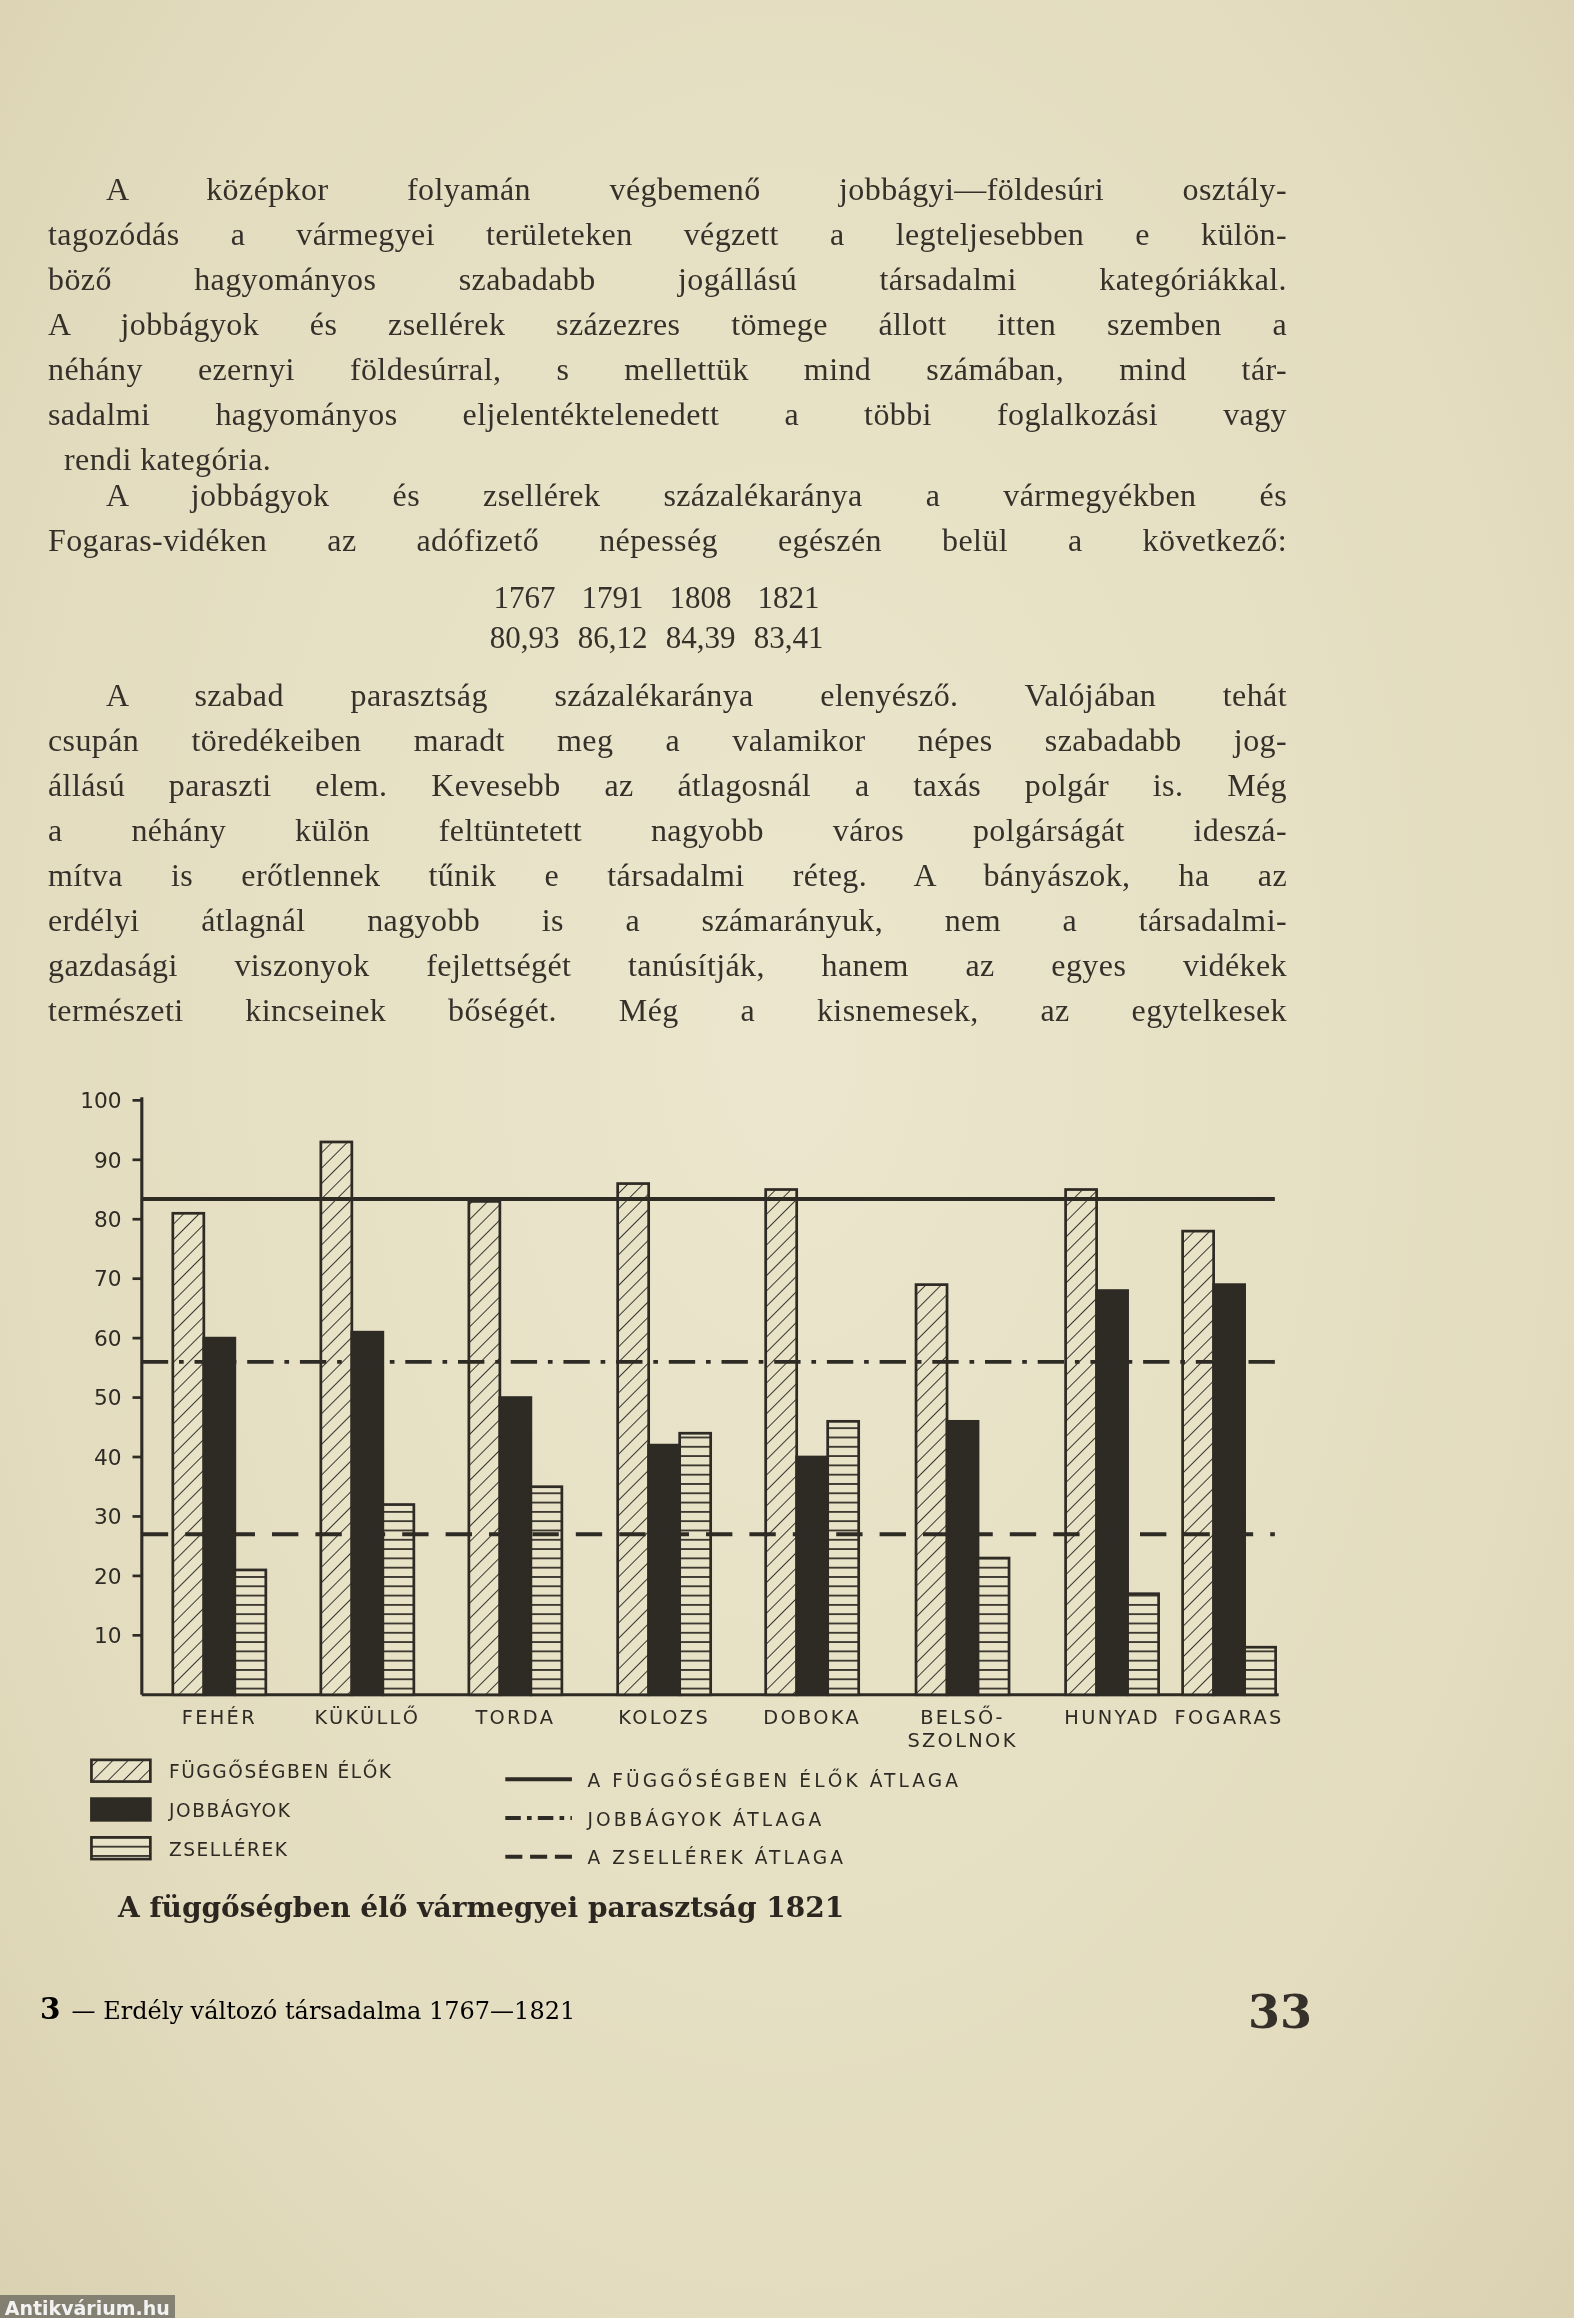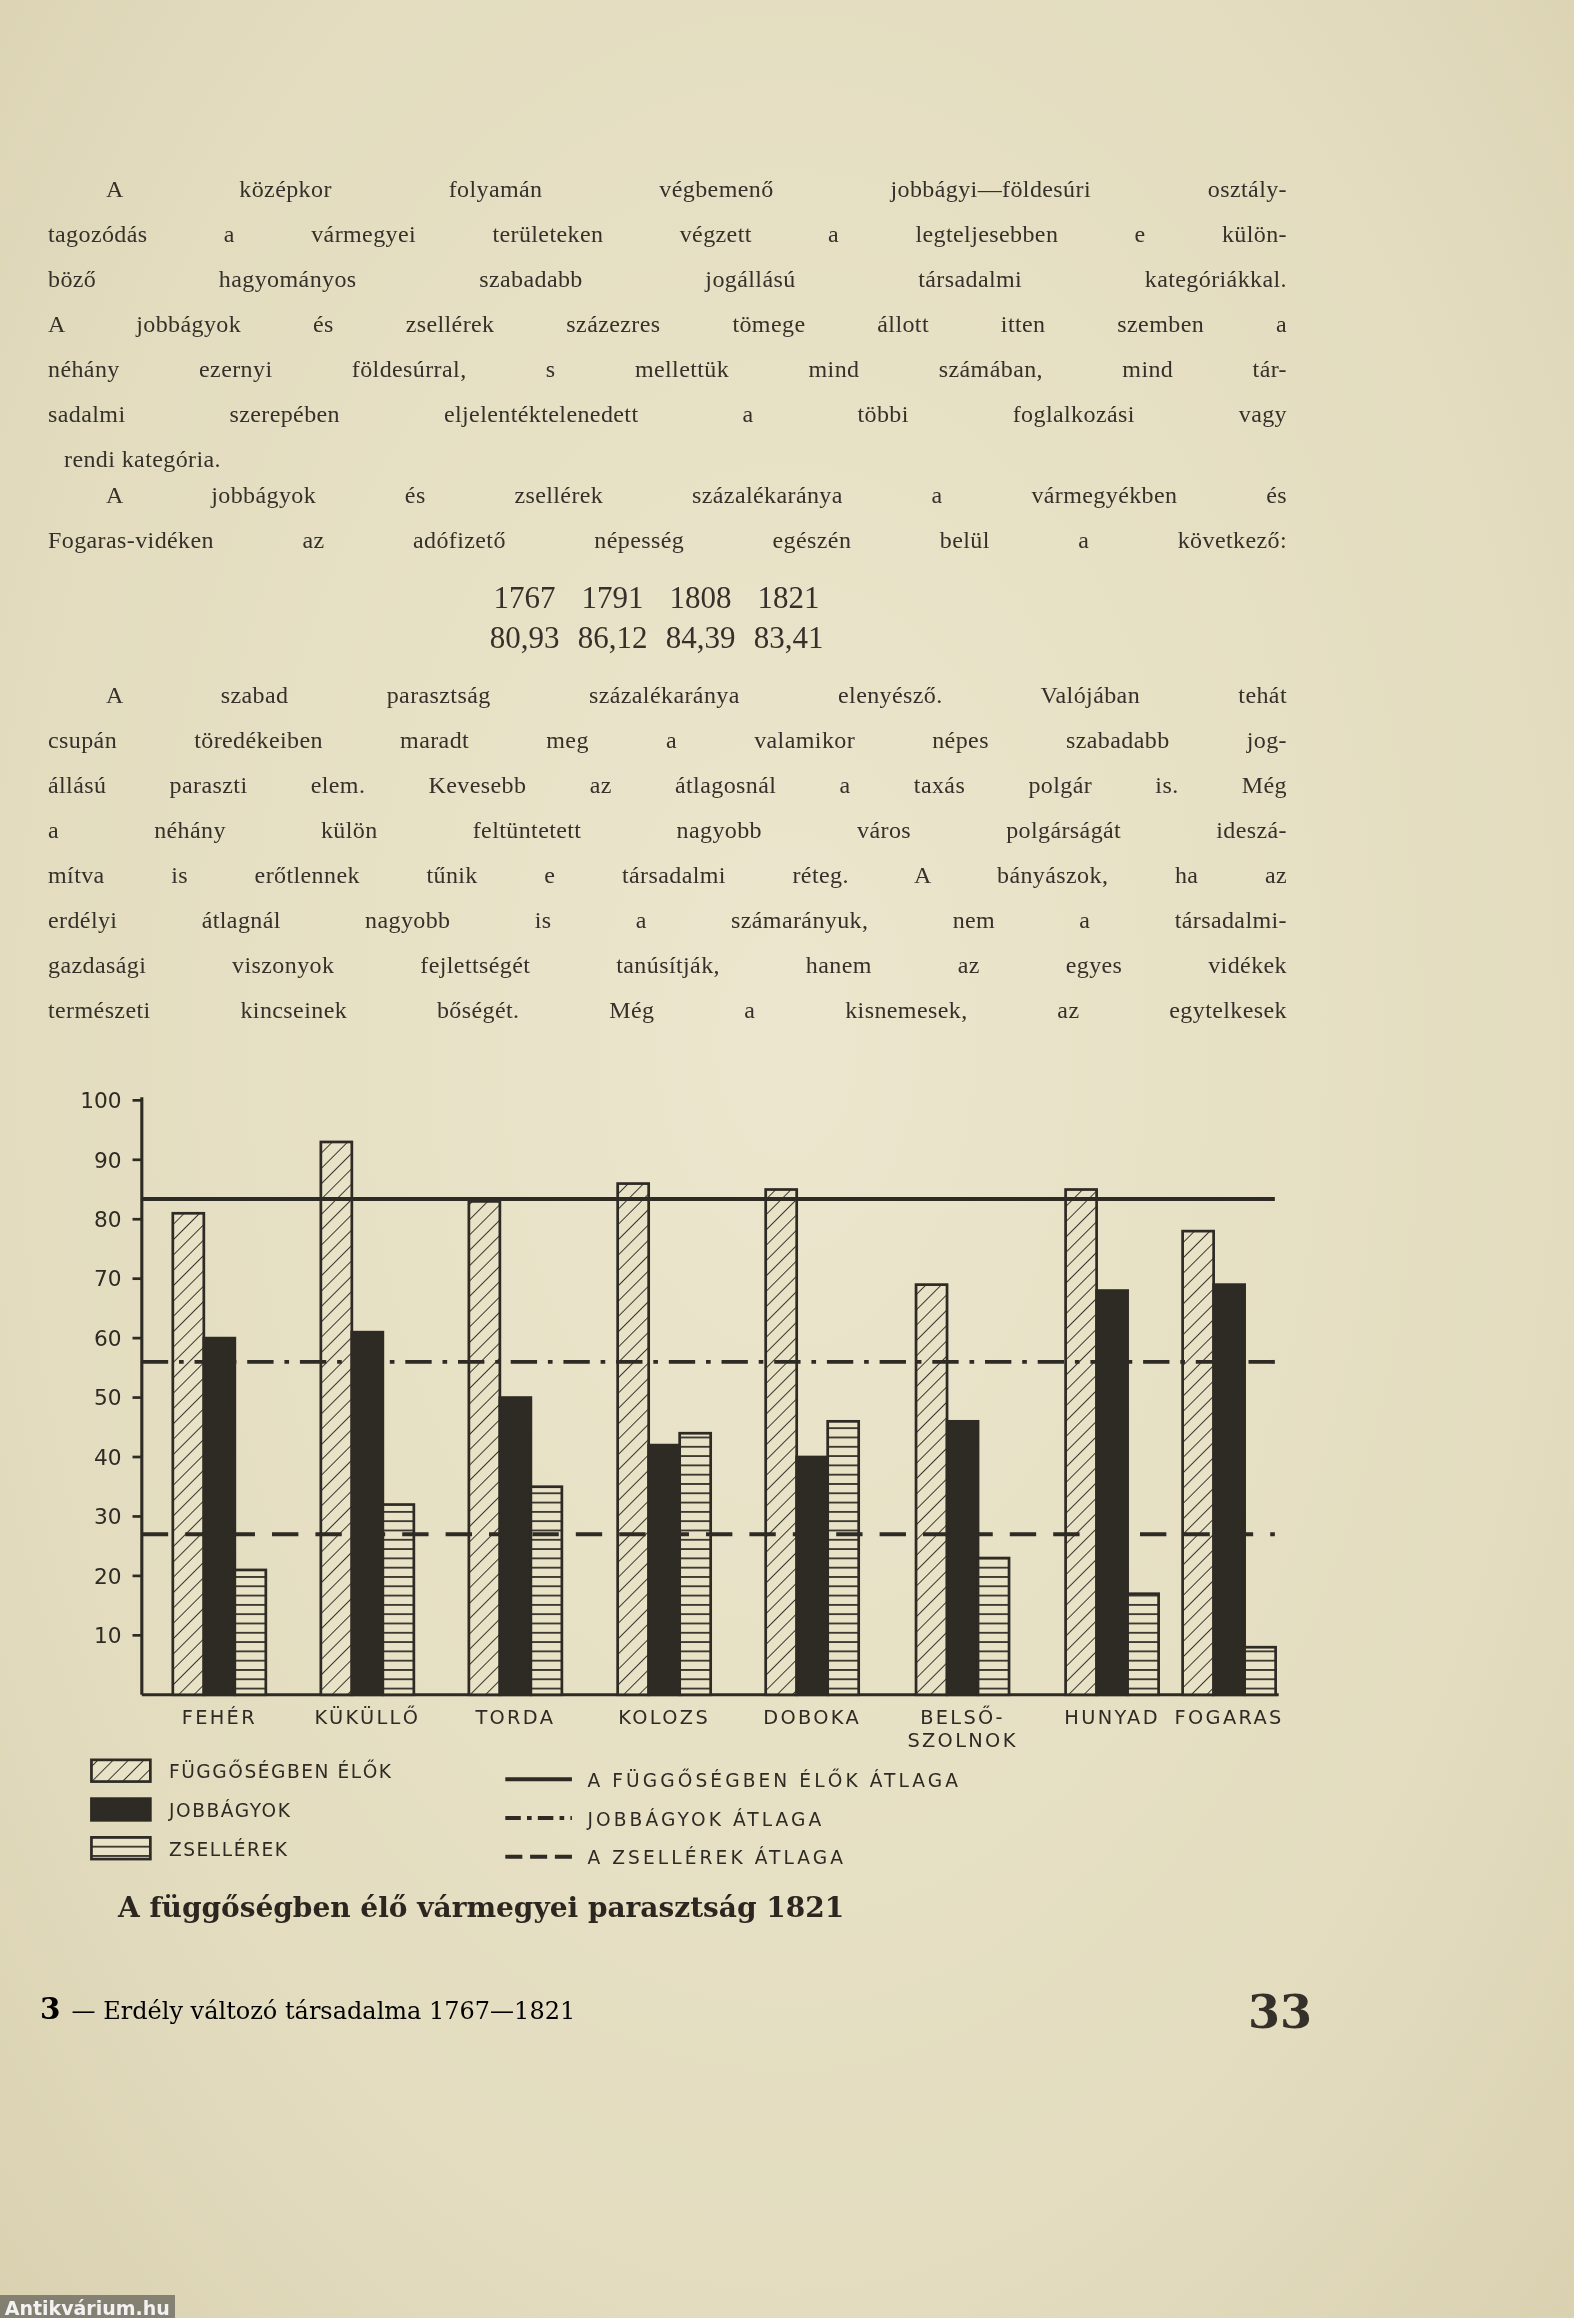--- a/index.html
+++ b/index.html
@@ -5,21 +5,21 @@
   html, body { margin: 0; padding: 0; }
   body {
     width: 1574px; height: 2319px; position: relative; overflow: hidden;
     background: #e5dfc3;
     background-image: radial-gradient(ellipse at 50% 45%, #ebe6cd 0%, #e3dcbf 70%, #d9d1b0 100%);
     color: #2e2a24;
     font-family: "DejaVu Serif", "Liberation Serif", serif;
   }
   .para {
     position: absolute; left: 48px; width: 1239px;
-    font-size: 24px; line-height: 45px; text-align: justify;
+    font-size: 32px; line-height: 45px; text-align: justify;
     font-family: "Liberation Serif", "DejaVu Serif", serif;
     letter-spacing: 0.4px;
     color: #35302a;
   }
   .para .line { display: block; text-align: justify; text-align-last: justify; height: 45px; white-space: nowrap; }
   .para .line.last { text-align-last: left; margin-left: 16px; }
   .para .line.indent { padding-left: 58px; }
   .yeartable {
     position: absolute; left: 481px; top: 578px;
     font-family: "Liberation Serif", "DejaVu Serif", serif;
@@ -50,21 +50,21 @@
 </style>
 </head>
 <body>
 
 <div class="para" style="top:167px;">
   <span class="line indent">A középkor folyamán végbemenő jobbágyi—földesúri osztály-</span>
   <span class="line">tagozódás a vármegyei területeken végzett a legteljesebben e külön-</span>
   <span class="line">böző hagyományos szabadabb jogállású társadalmi kategóriákkal.</span>
   <span class="line">A jobbágyok és zsellérek százezres tömege állott itten szemben a</span>
   <span class="line">néhány ezernyi földesúrral, s mellettük mind számában, mind tár-</span>
-  <span class="line">sadalmi szerepében eljelentéktelenedett a többi foglalkozási vagy</span>
+  <span class="line">sadalmi hagyományos eljelentéktelenedett a többi foglalkozási vagy</span>
   <span class="line last">rendi kategória.</span>
 </div>
 
 <div class="para" style="top:473px;">
   <span class="line indent">A jobbágyok és zsellérek százalékaránya a vármegyékben és</span>
   <span class="line">Fogaras-vidéken az adófizető népesség egészén belül a következő:</span>
 </div>
 
 <div class="yeartable">
   <div class="row">

